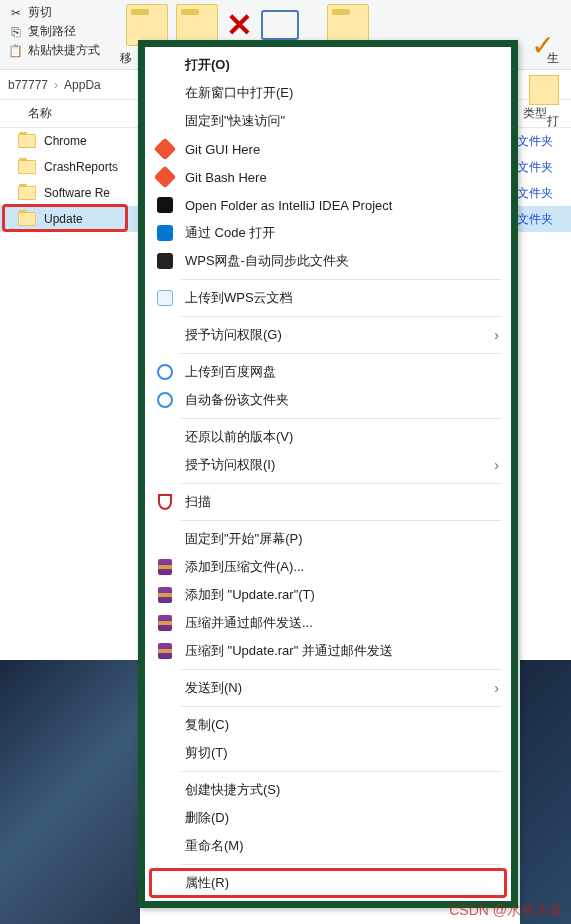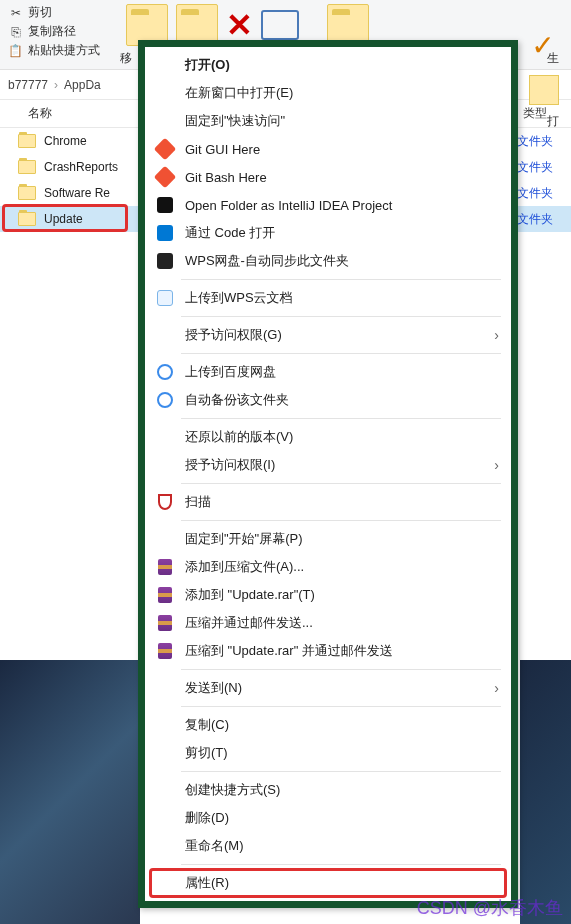--- a/index.html
+++ b/index.html
@@ -66,21 +66,21 @@
     .ic-cloud{width:16px;height:16px;background:#eaf4ff;border:1px solid #7bb4e8;border-radius:3px;}
     .ic-baidu{width:16px;height:16px;border:2px solid #3b8bea;border-radius:50%;}
     .ic-rar{width:14px;height:16px;background:linear-gradient(#8b3fa0,#6a2e85);border-radius:2px;position:relative;}
     .ic-rar::after{content:"";position:absolute;top:6px;left:0;right:0;height:4px;background:#d89b4a;}
     .ic-shield{width:14px;height:16px;border:2px solid #c62828;border-radius:0 0 50% 50%;}
 
     
     .bg{position:absolute;top:660px;left:0;width:140px;height:264px;background:linear-gradient(135deg,#1a2840,#3a5a78,#2a3850);}
     .bg2{position:absolute;top:660px;left:520px;width:51px;height:264px;background:linear-gradient(135deg,#1a2840,#2a4a68);}
 
-    .watermark{position:absolute;bottom:4px;right:8px;color:#6d28d9;font-size:18px;opacity:.7;z-index:20;}
+    .watermark{position:absolute;bottom:4px;right:8px;color:#b91c1c;font-size:14px;opacity:.7;z-index:20;}
 
     
     .files-wrap{position:relative;}
   </style>
 </head>
 <body>
 
 <div class="ribbon">
   <div class="ribbon-left">
     <div class="item">

